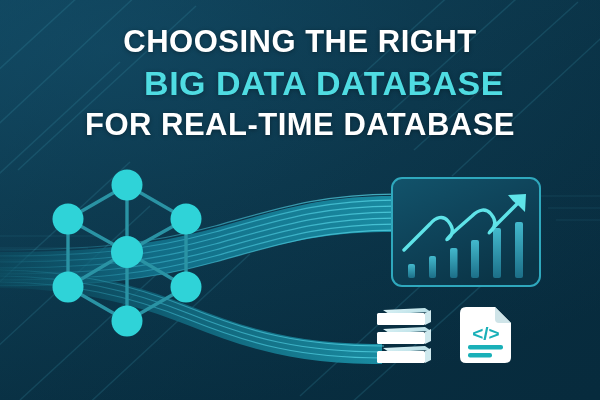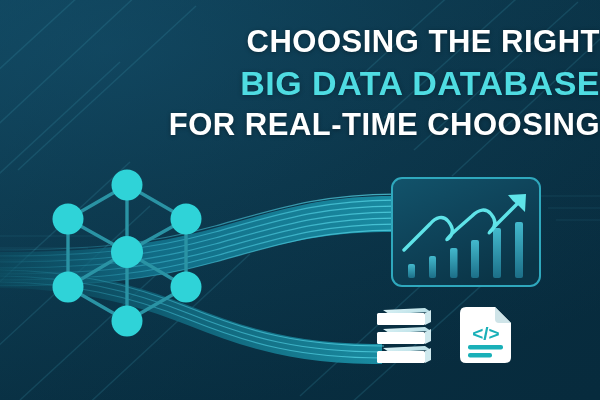--- a/index.html
+++ b/index.html
@@ -16,21 +16,21 @@
       radial-gradient(ellipse 120% 90% at 18% 12%, #0f3d55 0%, #0b3347 45%, #072b3d 100%);
   }
   
   .bg-layer { position:absolute; inset:0; }
   .bg-svg { position:absolute; inset:0; width:600px; height:400px; display:block; }
 
   
   .headline {
     position:absolute;
     left:0; right:0; top:26px;
-    text-align:right;
+    text-align:center;
     z-index:6;
     user-select:none;
   }
   .hl-line {
     display:block;
     font-weight:700;
     letter-spacing:0.5px;
     line-height:1.0;
     white-space:nowrap;
   }
@@ -104,21 +104,21 @@
         <path d="M540,196 H600"></path>
         <path d="M548,208 H600"></path>
         <path d="M556,220 H600"></path>
       </g>
     </svg>
   </div>
 
   <div class="headline">
     <span class="hl-line hl-1">CHOOSING THE RIGHT</span>
     <span class="hl-line hl-2">BIG DATA DATABASE</span>
-    <span class="hl-line hl-3">FOR REAL-TIME CHOOSING</span>
+    <span class="hl-line hl-3">FOR REAL-TIME DATABASE</span>
   </div>
 
   <div class="stage layer-ribbons">
     <svg viewBox="0 0 600 400">
       <defs>
         <linearGradient id="ribbonBand" x1="0" y1="0" x2="1" y2="0">
           <stop offset="0%" stop-color="#0c4f63" stop-opacity="0.55"></stop>
           <stop offset="40%" stop-color="#12728c" stop-opacity="0.95"></stop>
           <stop offset="100%" stop-color="#1a8fa6" stop-opacity="1"></stop>
         </linearGradient>

